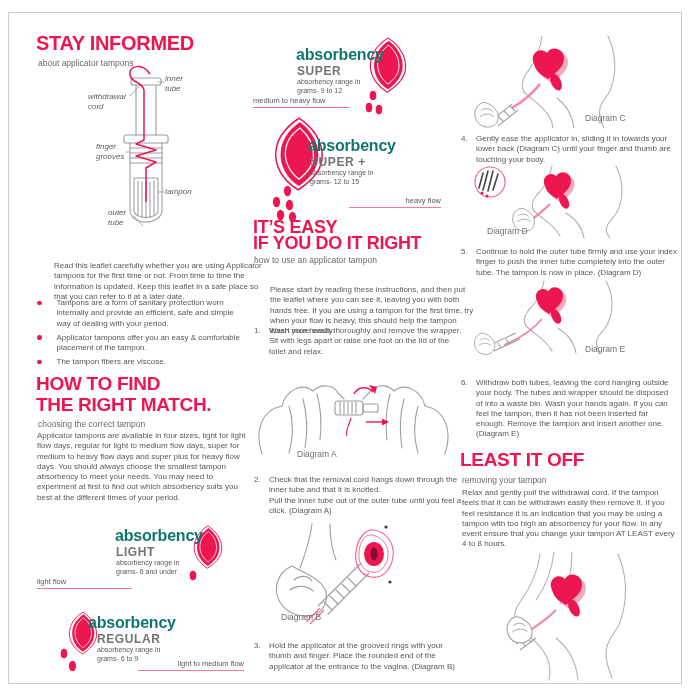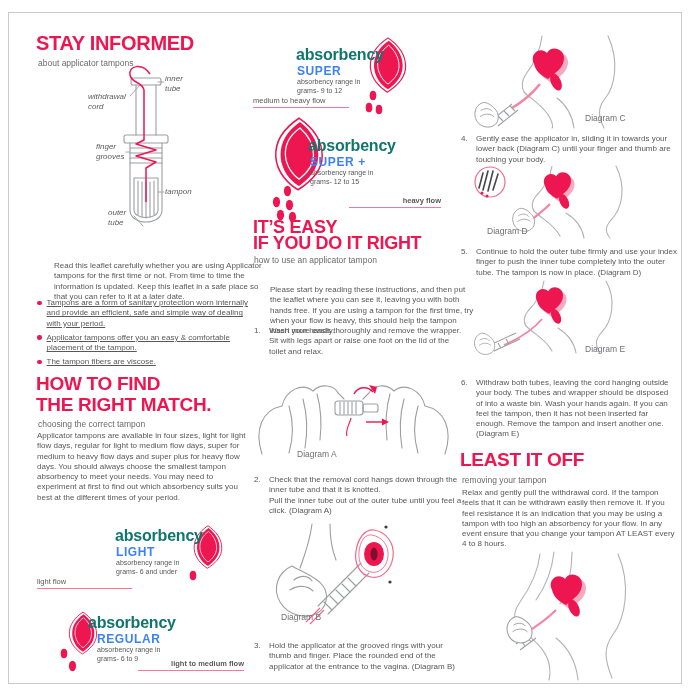--- a/index.html
+++ b/index.html
@@ -5,30 +5,30 @@
   html,body{margin:0;padding:0;background:#ffffff;}
   .sheet{position:relative;width:690px;height:700px;background:#fff;overflow:hidden;
          font-family:"Liberation Sans","DejaVu Sans",sans-serif;color:#58585a;}
   .abs{position:absolute;}
   .frame{position:absolute;left:8px;top:12px;width:672px;height:670px;border:1px solid #cbcbcb;}
   section{display:contents;}
   .h-red{color:#ed1650;font-weight:bold;letter-spacing:-0.3px;margin:0;white-space:pre-line;}
   .sub{font-size:8.5px;color:#6a6a6d;}
   .body-text{font-size:8px;line-height:10.3px;color:#58585a;}
   .pre{white-space:pre-line;}
-  .bullet{display:flex;gap:5px;margin-bottom:4px;text-decoration:underline;}
+  .bullet{display:flex;gap:15px;margin-bottom:4px;}
   .dot{flex:none;width:4.5px;height:4.5px;border-radius:50%;background:#ed1650;margin-top:2.5px;}
   .step{display:flex;gap:4px;}
   .step-num{flex:none;width:11px;}
   .word{font-size:16px;font-weight:600;color:#0f766e;letter-spacing:-0.2px;z-index:3;}
-  .grade{font-size:12px;font-weight:bold;color:#3b82f6;letter-spacing:0.6px;z-index:3;}
+  .grade{font-size:12px;font-weight:bold;color:#737373;letter-spacing:0.6px;z-index:3;}
   .range{font-size:7px;line-height:8.8px;color:#58585a;white-space:pre-line;z-index:3;}
   .flow{font-size:7.5px;color:#58585a;z-index:3;}
   .flow .txt{display:block;}
-  .flow.r .txt{text-align:right;font-weight:bold;}
+  .flow.r .txt{text-align:right;}
   .flow-line{height:0;border-bottom:1.5px solid #f4789b;margin-top:2px;}
   .dlab{font-size:8px;line-height:10px;color:#5b5b5d;white-space:pre-line;font-style:italic;}
   .diag-label{font-size:8.5px;color:#707073;}
   svg{overflow:visible;}
 </style>
 </head>
 <body>
 
 <div class="sheet">
   <div class="frame"></div>

